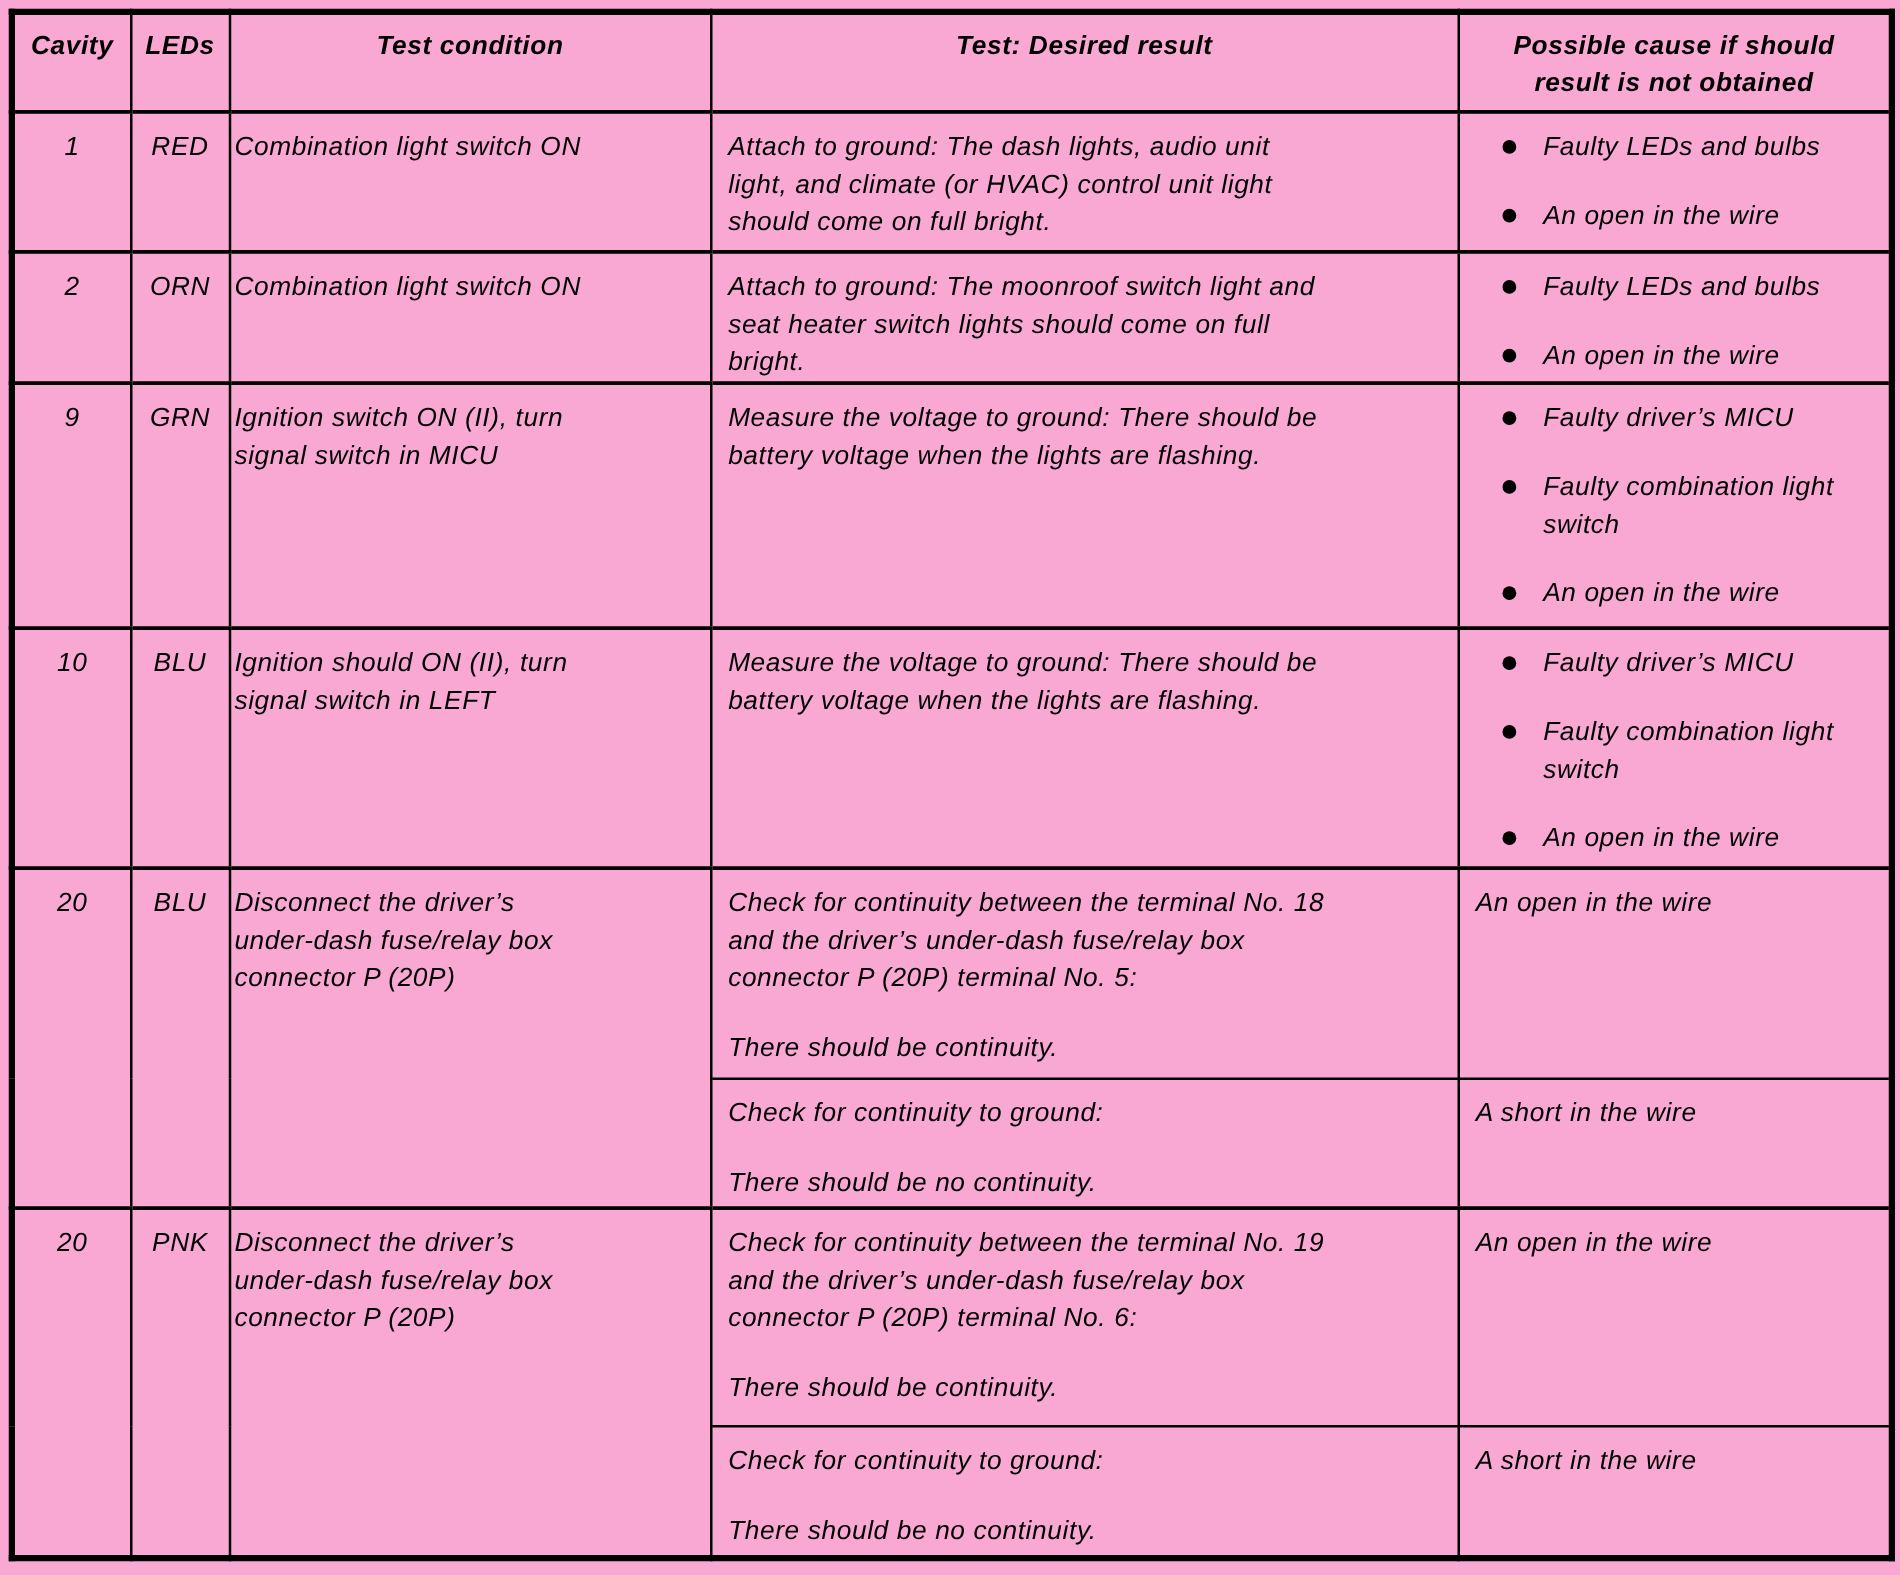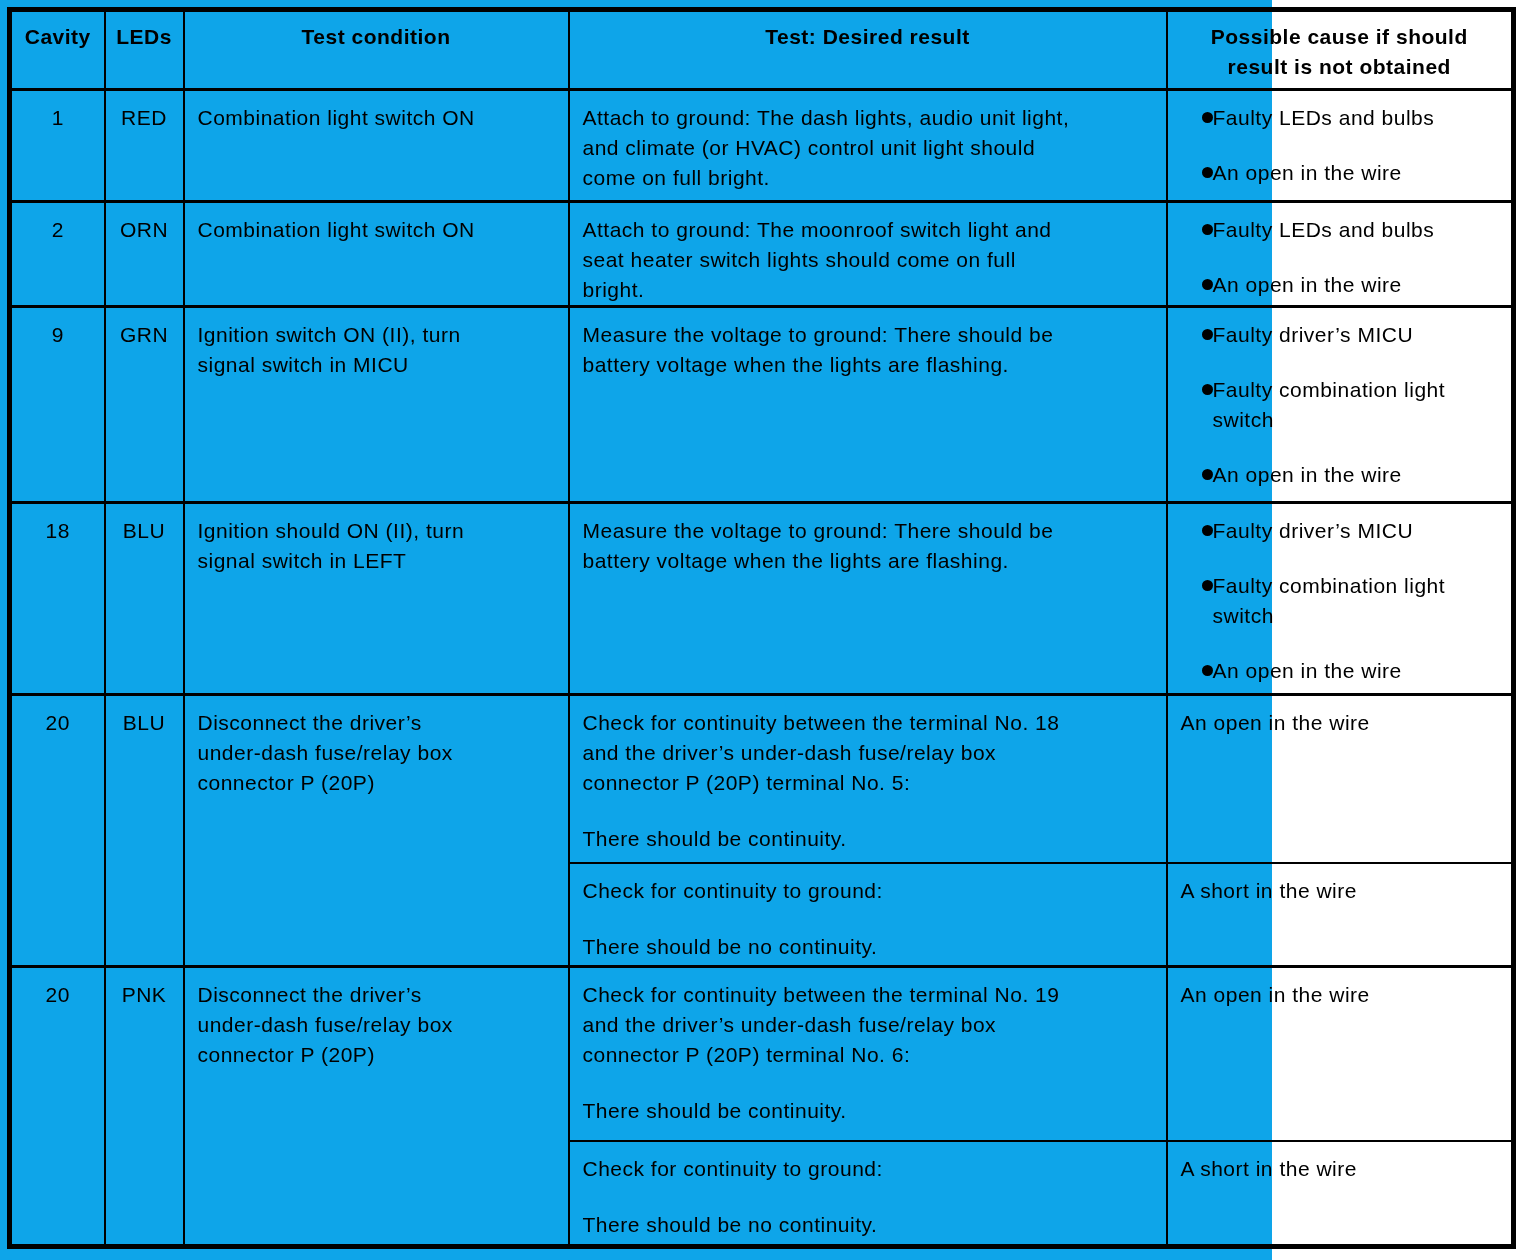--- a/index.html
+++ b/index.html
@@ -1,19 +1,20 @@
 <!DOCTYPE html>
 <html><head>
 <meta charset="utf-8">
 <style>
   html, body { margin: 0; padding: 0; background: #ffffff; }
   .page {
-    width: 1272px; height: 1260px; box-sizing: border-box;
-    padding: 7px; background: #0ea5e9; color: #000000;
+    width: 1520px; height: 1260px; box-sizing: border-box;
+    padding: 7px; background: #f9a8d4; color: #000000;
     font-family: "Liberation Sans", "DejaVu Sans", sans-serif;
+    font-style: italic;
   }
   table.spec {
     border-collapse: collapse; table-layout: fixed;
     width: 1504px; border: 5px solid #000000;
   }
   th, td {
     border: 2px solid #000000; vertical-align: top; padding: 0;
     font-size: 21px; line-height: 30px; letter-spacing: 0.5px;
   }
   thead th {
@@ -29,32 +30,32 @@
   .h-r2  { height: 102px; }
   .h-r9  { height: 196px; }
   .h-r10 { height: 192px; }
   .h-r18a { height: 168px; }
   .h-r18b { height: 104px; }
   .h-r19a { height: 174px; }
   .h-r19b { height: 106px; }
 
   td.cell-cavity, td.cell-wire { text-align: center; padding-top: 12px; }
 
-  td.cell-cond .txt  { max-width: 285px; margin: 12px 6px 0 13px; }
+  td.cell-cond .txt  { max-width: 285px; margin: 12px 6px 0 3px; }
   td.cell-result .para { max-width: 487px; margin: 26px 6px 0 13px; }
   td.cell-result .para.first { margin-top: 12px; }
 
   .cause-list { margin: 12px 8px 0 34px; }
   .cause-item { display: flex; align-items: flex-start; }
   .cause-item + .cause-item { margin-top: 25px; }
   .dot {
     width: 11px; height: 11px; border-radius: 50%;
     background: #000000; flex: 0 0 11px; margin-top: 9px;
   }
-  .cause-text { max-width: 250px; }
+  .cause-text { margin-left: 22px; max-width: 250px; }
   td.cell-cause .plain-cause { margin: 12px 8px 0 13px; }
 </style>
 </head>
 <body>
 
 <div class="page">
   <table class="spec">
     <colgroup>
       <col style="width:95px">
         <col style="width:79px">
@@ -140,21 +141,21 @@
               </div>
             <div class="cause-item">
                 <span class="dot"></span>
                 <span class="cause-text">An open in the wire</span>
               </div>
           </div>
         </td>
       </tr>
 
       <tr class="row-main h-r10">
-        <td class="cell-cavity">18</td>
+        <td class="cell-cavity">10</td>
         <td class="cell-wire">BLU</td>
         <td class="cell-cond">
             <div class="txt">Ignition should ON (II), turn signal switch in LEFT</div>
           </td>
         <td class="cell-result">
             <div class="para first">Measure the voltage to ground: There should be battery voltage when the lights are flashing.</div>
           </td>
         <td class="cell-cause">
           <div class="cause-list">
             <div class="cause-item">

